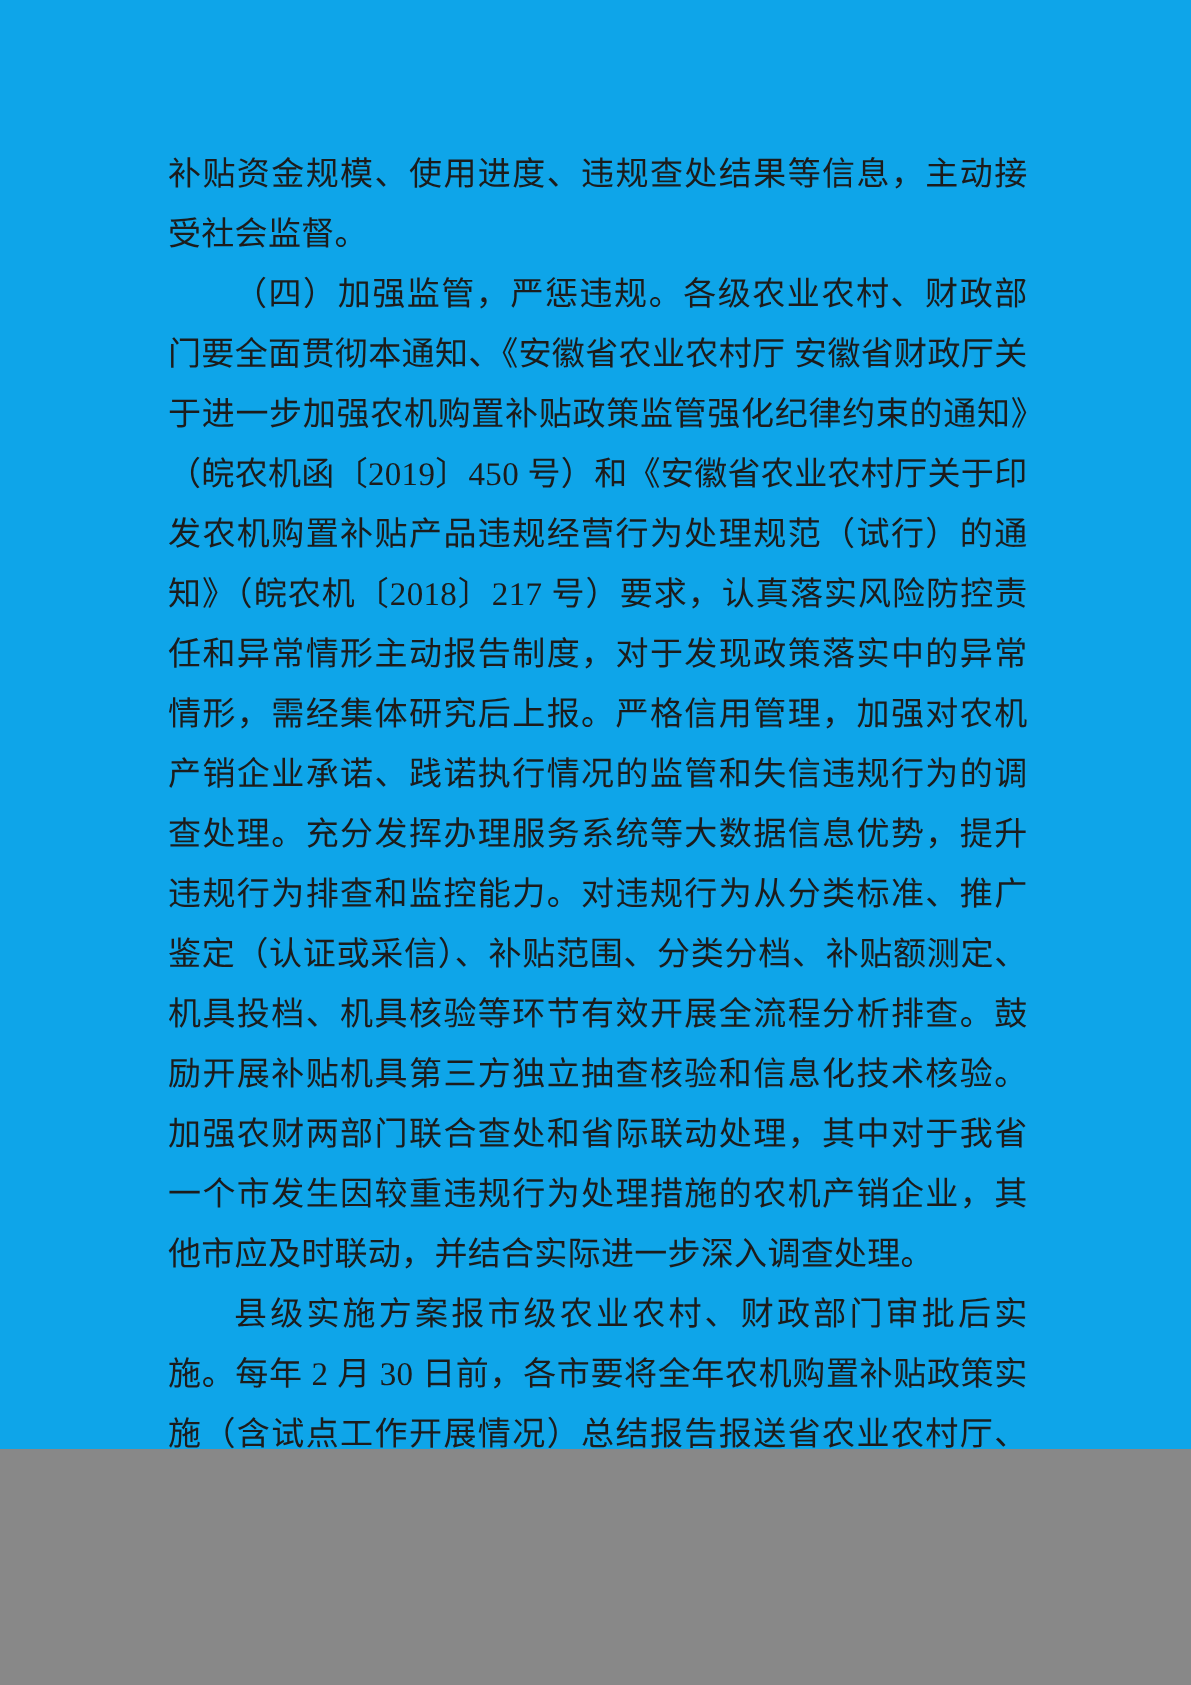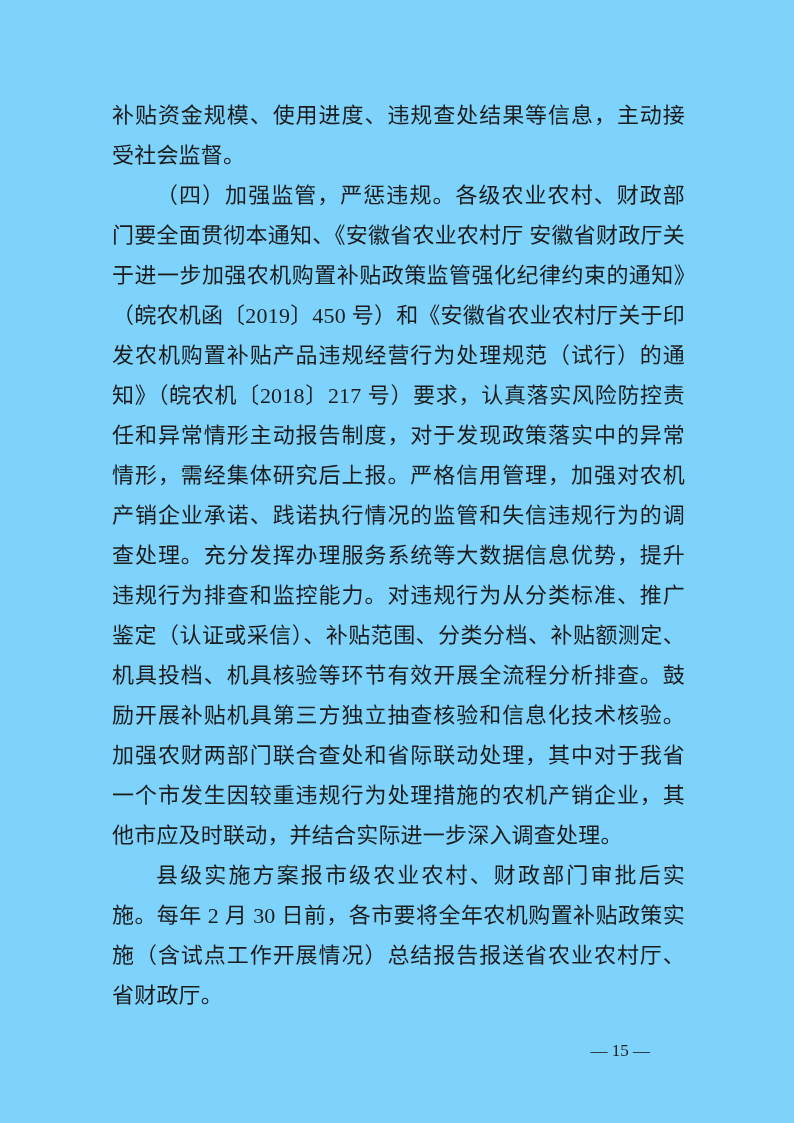--- a/index.html
+++ b/index.html
@@ -3,23 +3,23 @@
 <meta charset="utf-8">
 <style>
   html, body {
     margin: 0;
     padding: 0;
     background: #888;
   }
   .page {
     position: relative;
     width: 794px;
-    height: 1123px;
+    height: 966px;
     margin: 0 auto;
-    background: #7dd3fc;
+    background: #0ea5e9;
     color: #1c1c1c;
     font-family: "Liberation Serif", "DejaVu Serif", serif;
     overflow: hidden;
   }
   .content {
     position: absolute;
     left: 112px;
     top: 96px;
     width: 573px;
     font-size: 22px;

